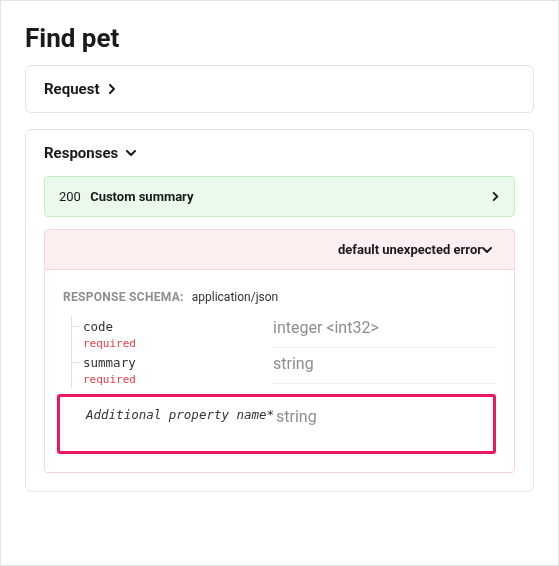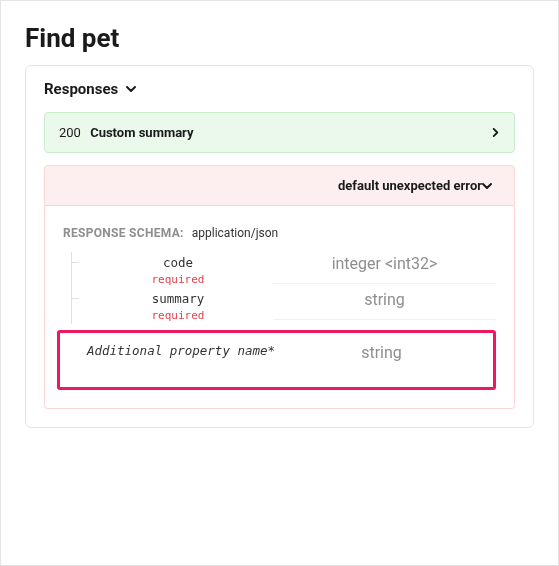--- a/index.html
+++ b/index.html
@@ -107,21 +107,20 @@
     .schema-label {
       color: #8e8e8e;
       font-weight: 700;
       letter-spacing: 0.3px;
     }
     .schema-mime {
       color: #333;
     }
     .schema-table {
       position: relative;
-      text-align: center;
     }
     .schema-field {
       display: flex;
       align-items: flex-start;
       position: relative;
       padding-left: 20px;
       min-height: 36px;
     }
     .schema-field::before {
       content: '';
@@ -191,20 +190,30 @@
       border-bottom: none;
       padding-bottom: 0;
     }
   </style>
 </head>
 <body>
 
 <div class="page">
   <h1 class="page-title">Find pet</h1>
 
+  <div class="panel">
+    <div class="panel-header">
+      <span class="panel-header-title">Request</span>
+      <span class="chevron">
+        <svg width="10" height="10" viewBox="0 0 10 10">
+            <path d="M3 1 L7 5 L3 9" fill="none" stroke="#1a1a1a" stroke-width="2" stroke-linecap="round" stroke-linejoin="round"></path>
+          </svg>
+      </span>
+    </div>
+  </div>
 
   <div class="panel">
     <div class="panel-header">
       <span class="panel-header-title">Responses</span>
       <span class="chevron">
         <svg width="10" height="10" viewBox="0 0 10 10">
             <path d="M1 3 L5 7 L9 3" fill="none" stroke="#1a1a1a" stroke-width="2" stroke-linecap="round" stroke-linejoin="round"></path>
           </svg>
       </span>
     </div>

